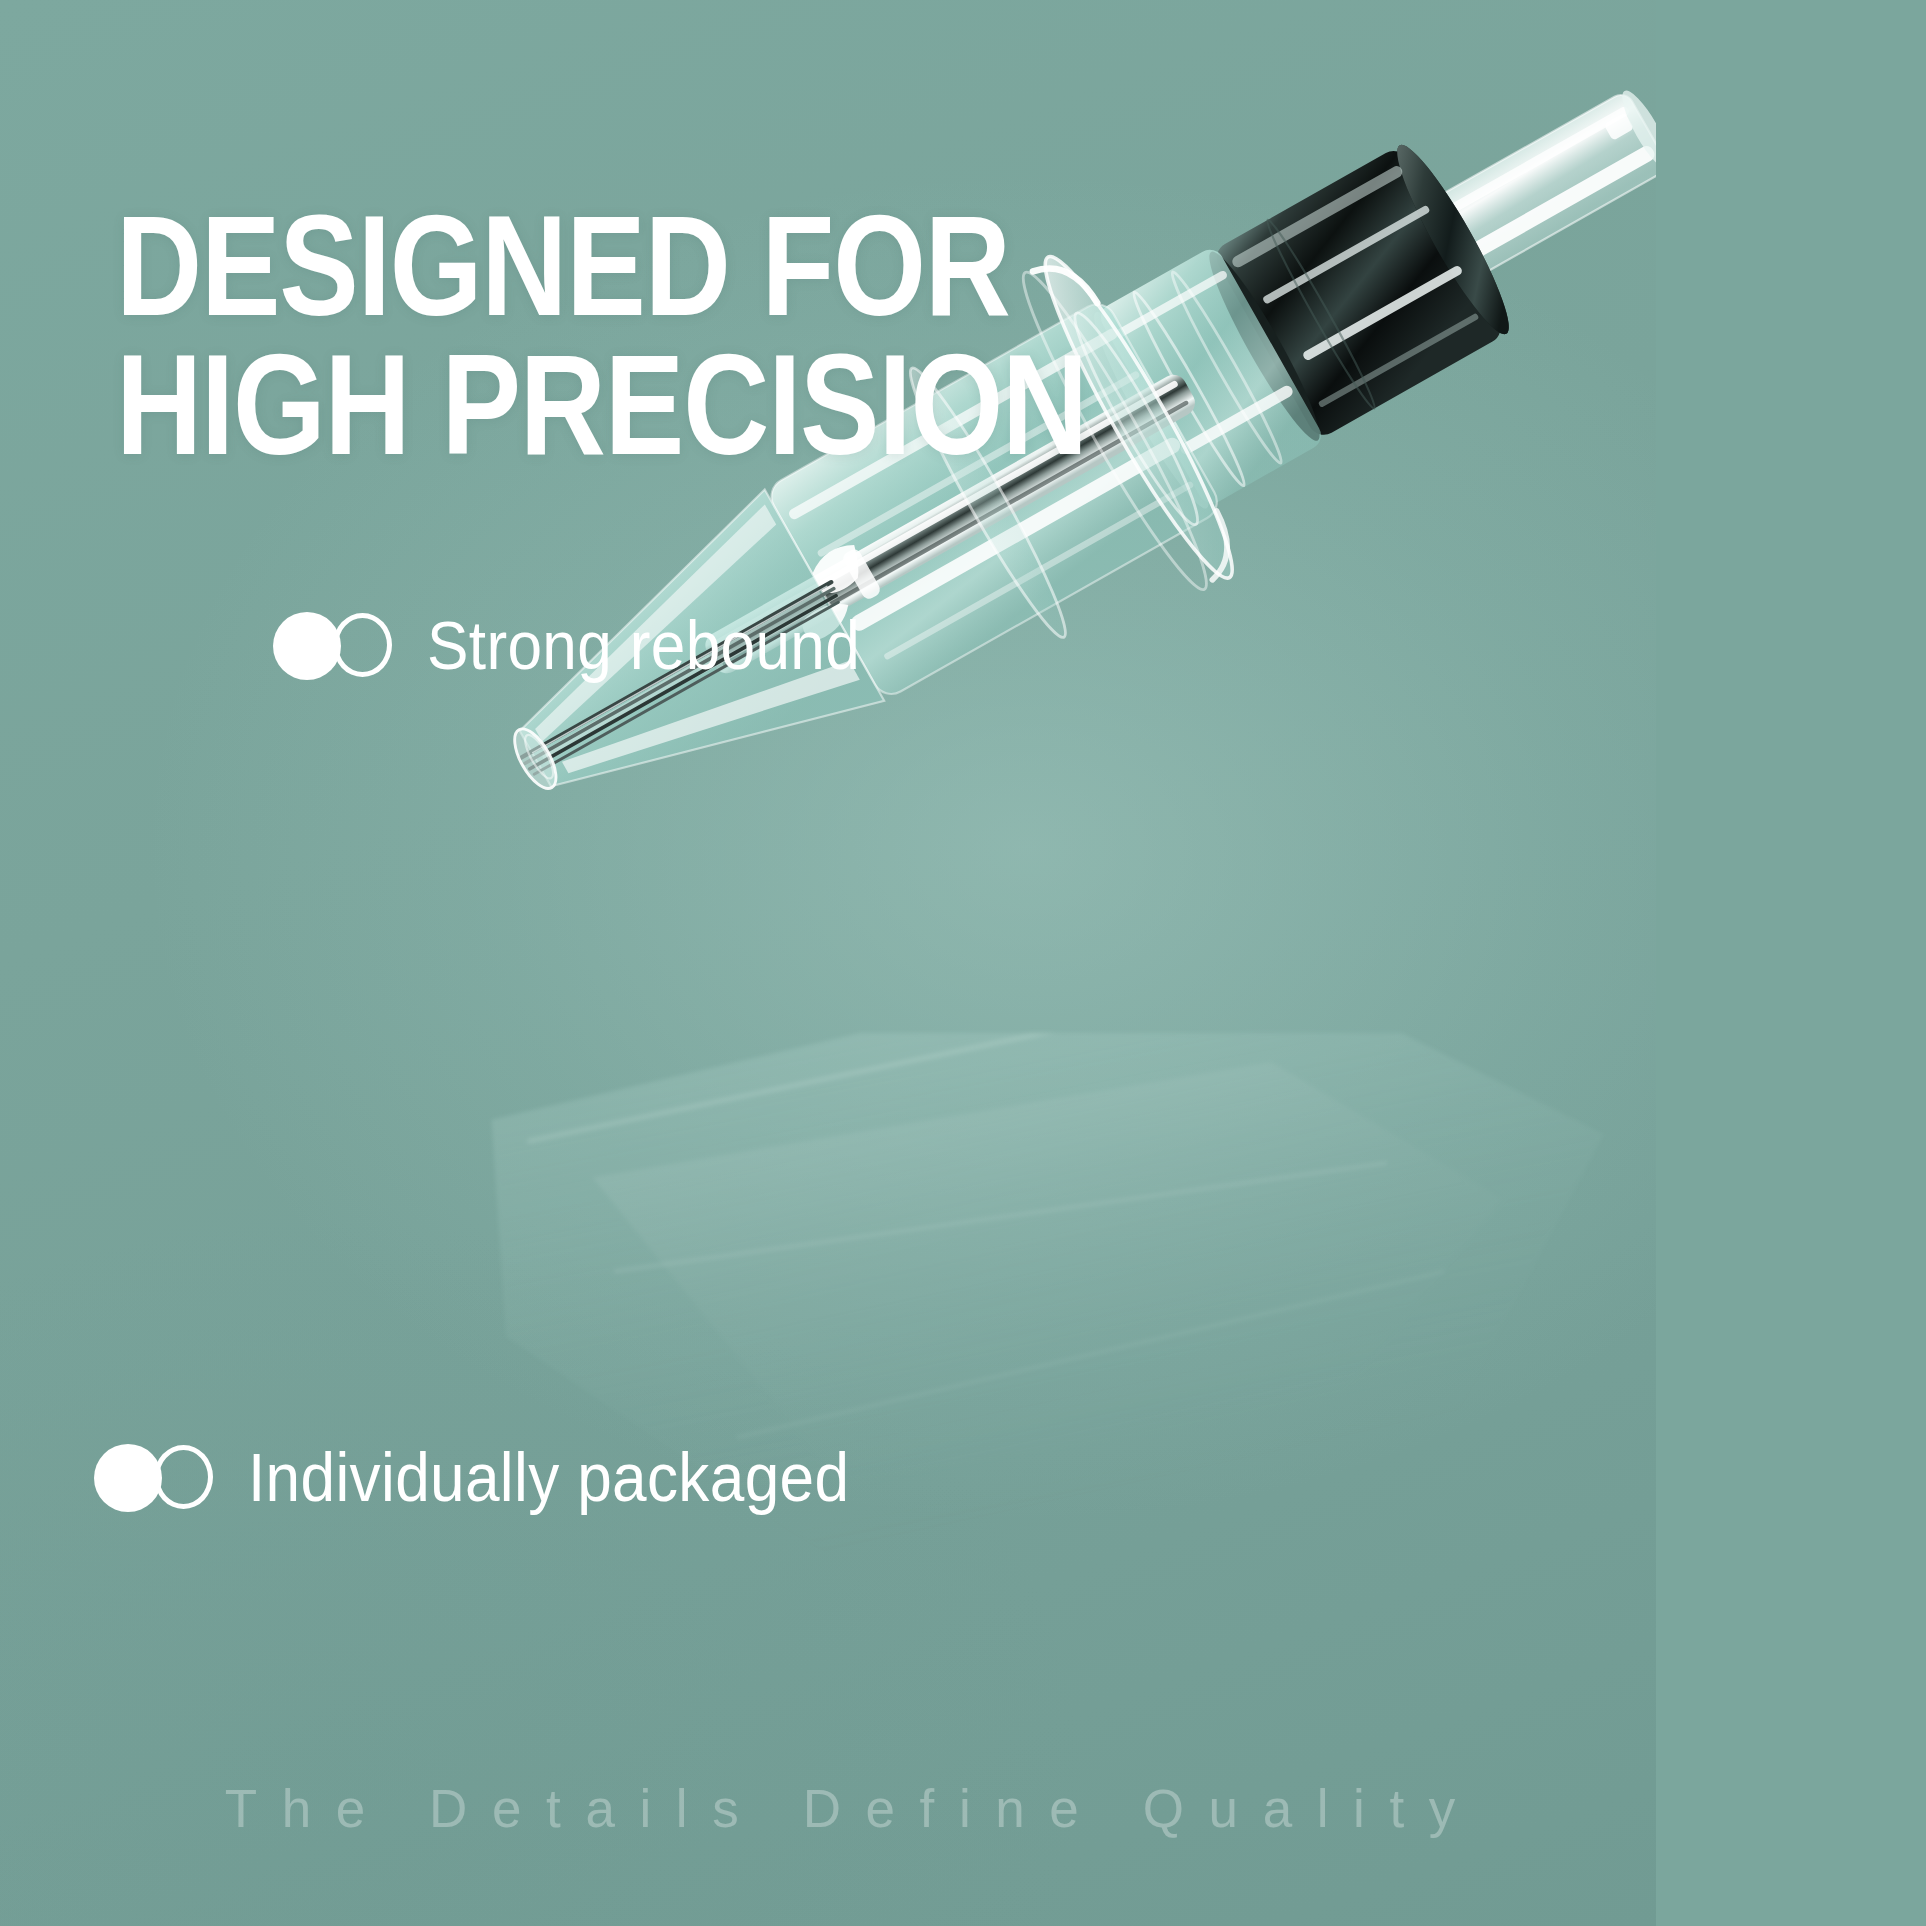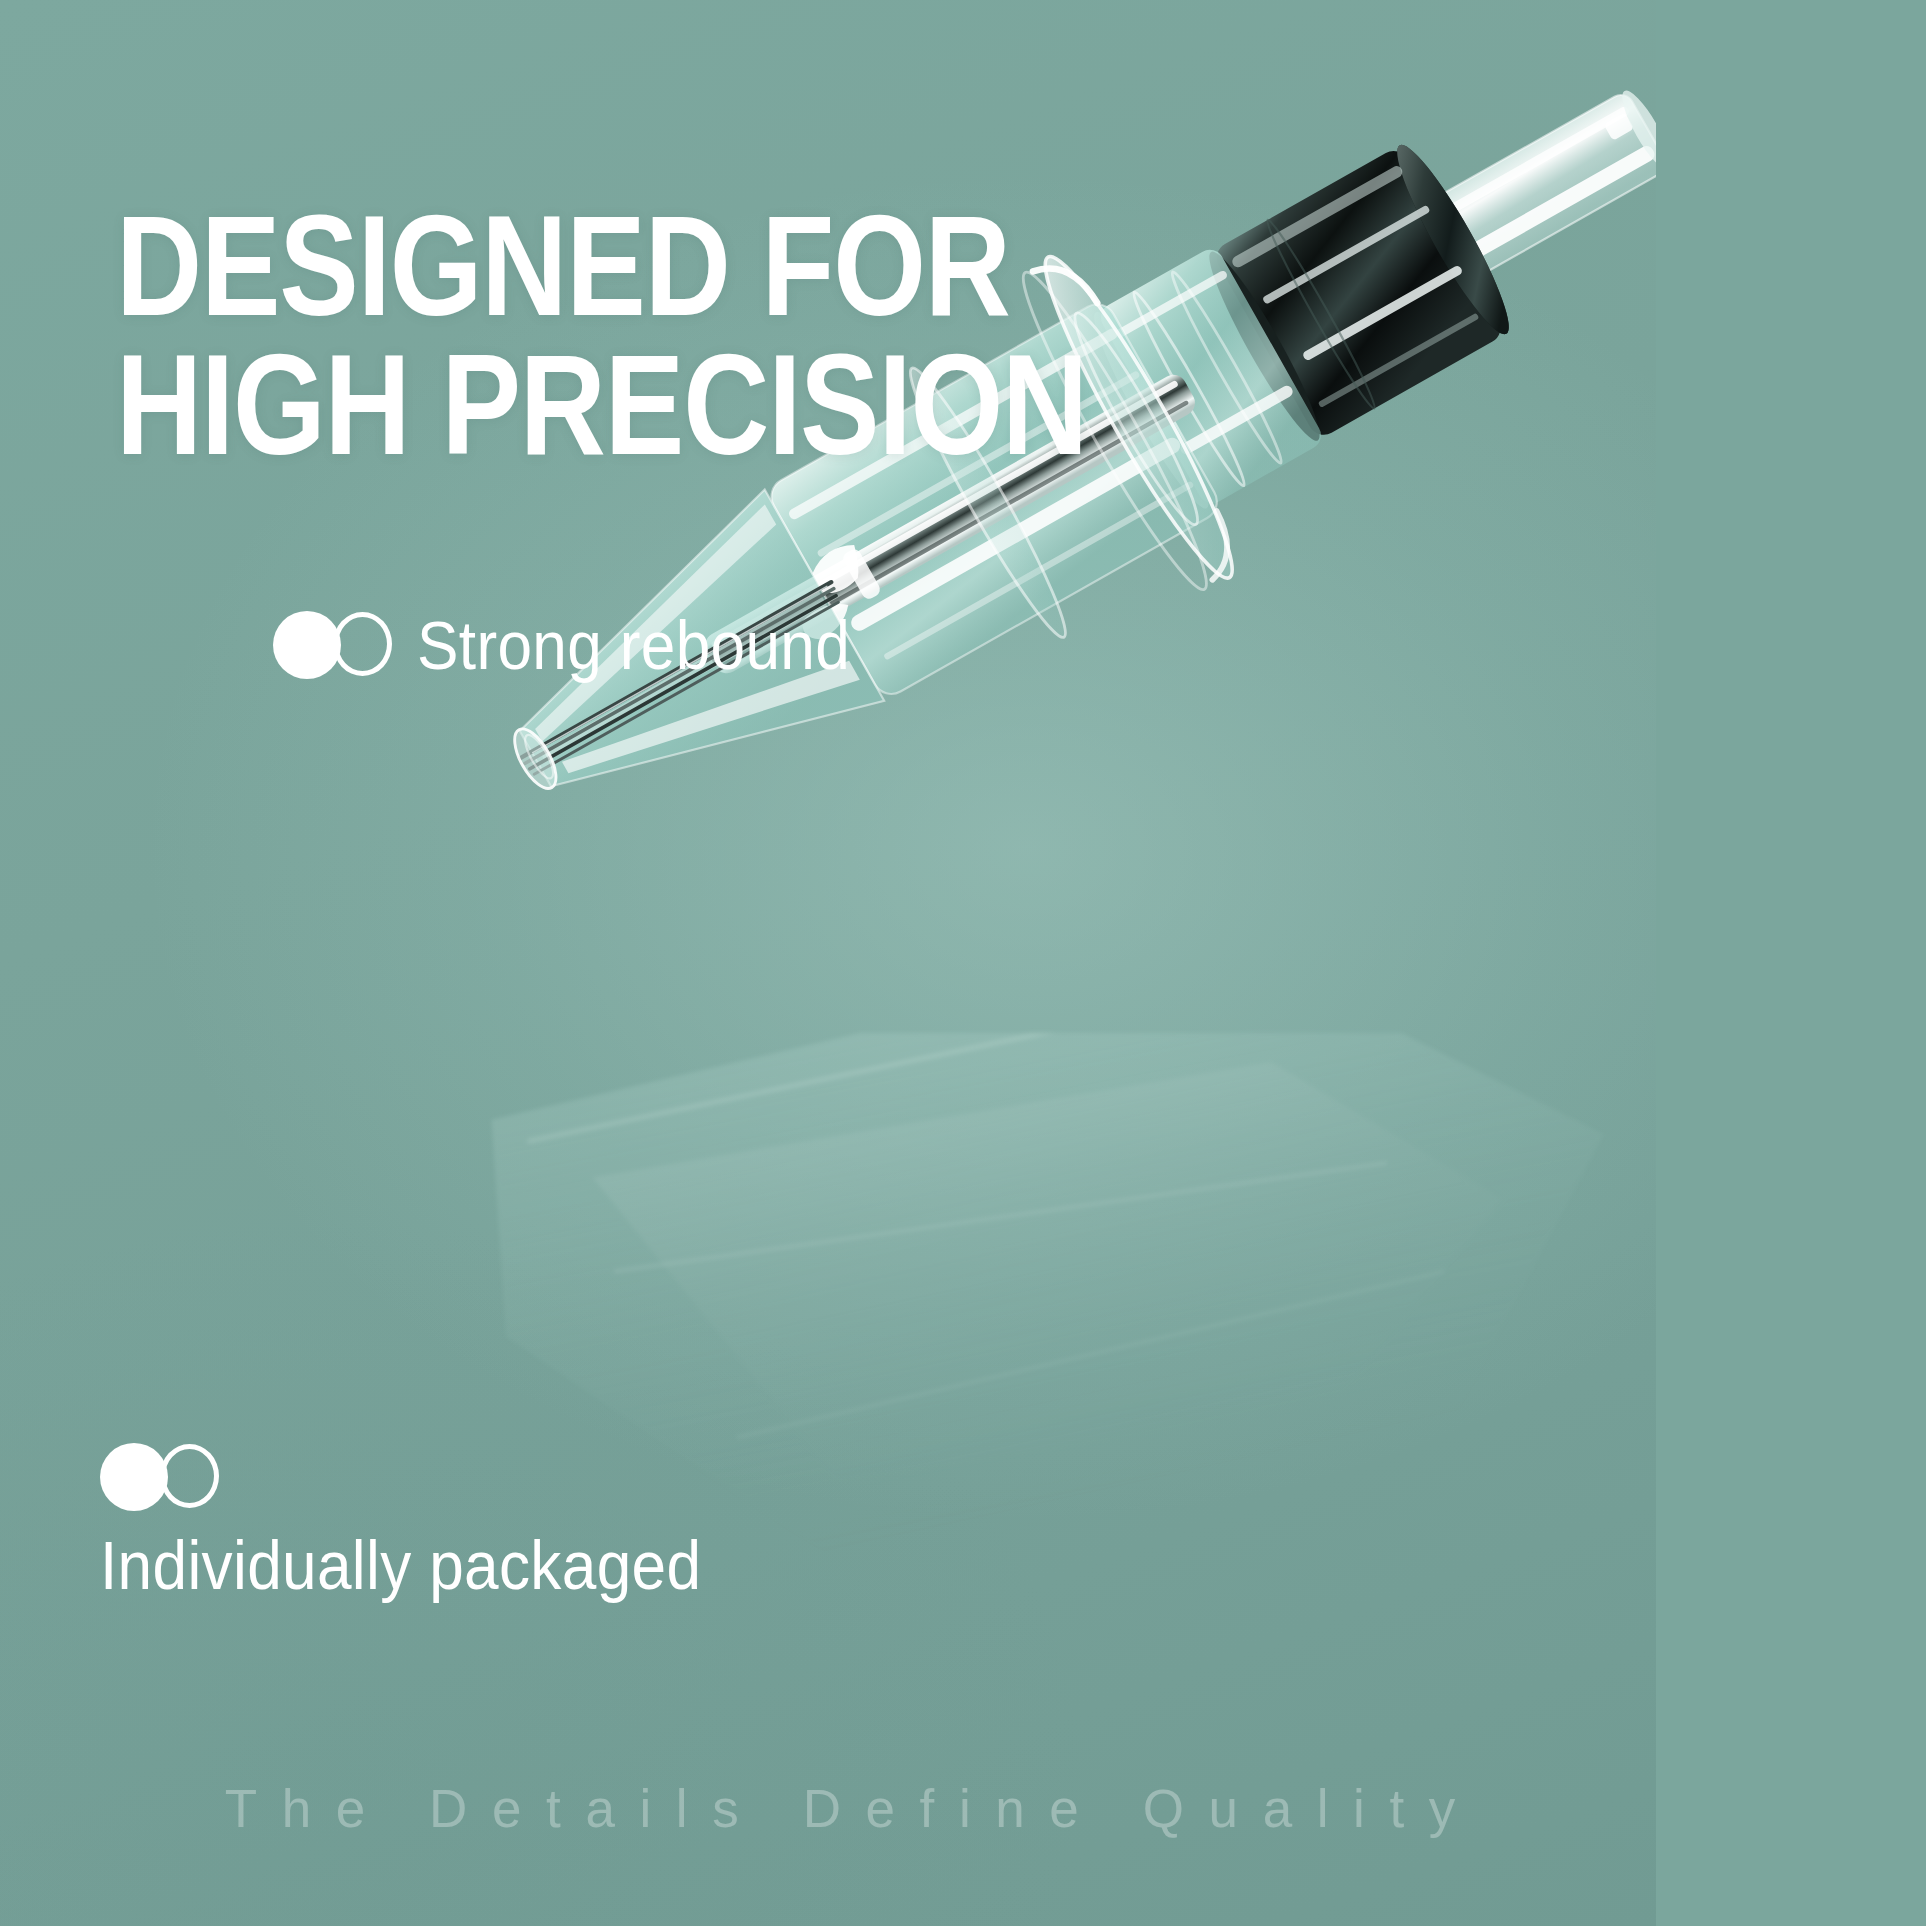--- a/index.html
+++ b/index.html
@@ -32,22 +32,22 @@
     transform:scaleX(0.84);
     transform-origin:left top;
     white-space:pre-line;
     text-shadow:0 1.4px 13px rgba(60,100,94,.14);
   }
 
   
   .feature{
     position:absolute;
     display:flex;
-    align-items:flex-start;
-    gap:20px;
+    align-items:center;
+    gap:30px;
   }
   .feature.rtl{ flex-direction:row-reverse; }
   .feat-label{
     color:#ffffff;
     font-size:69px;
     font-weight:400;
     letter-spacing:0.4px;
     line-height:1;
     white-space:nowrap;
     transform:scaleX(0.9);
@@ -68,21 +68,21 @@
   .marker .dot-ring{
     position:absolute; left:60px; top:1.4px;
     width:59px;height:64px;border-radius:50%;
     border:5px solid #ffffff;
     box-sizing:border-box;
     background:transparent;
   }
 
   #feature-rebound{ left:273px; top:611px; }
   #feature-elasticity{ right:155px; top:1139px; }
-  #feature-packaged{ left:100px; top:1443px;flex-direction:column; }
+  #feature-packaged{ left:94px; top:1443px; }
 
   
   .tagline{
     position:absolute;
     left:0; right:0;
     top:1778px;
     text-align:center;
     color:rgba(255,255,255,.30);
     font-size:53px;
     font-weight:300;

